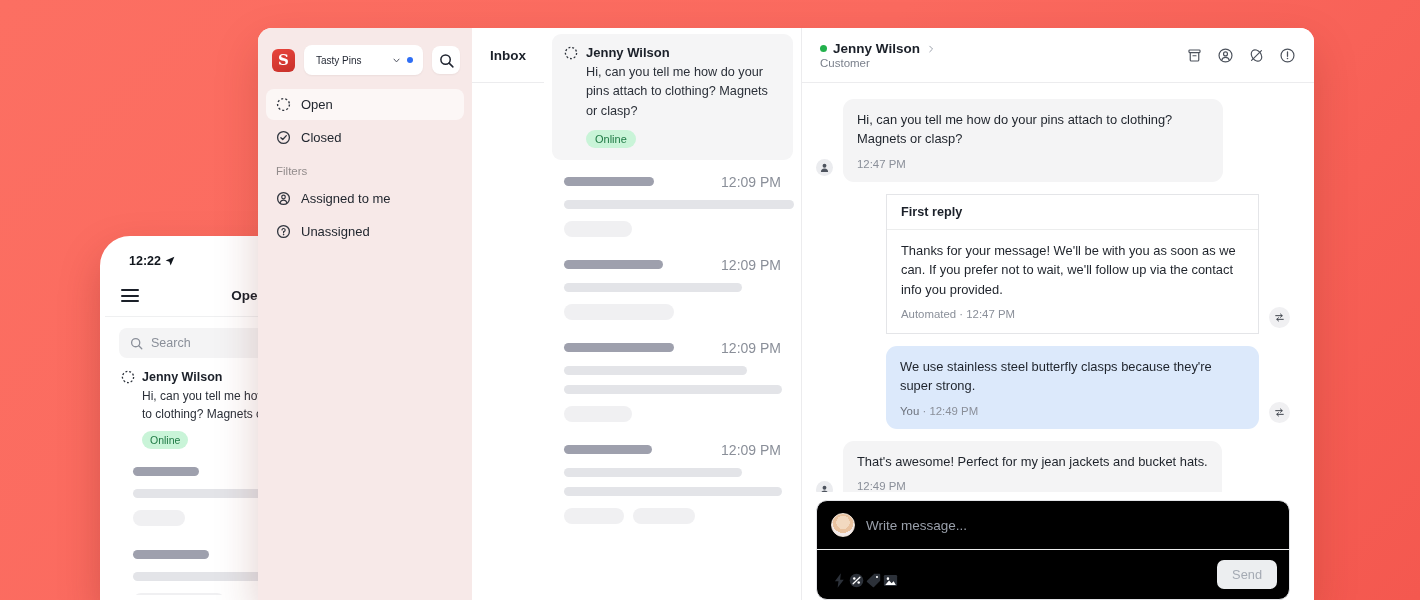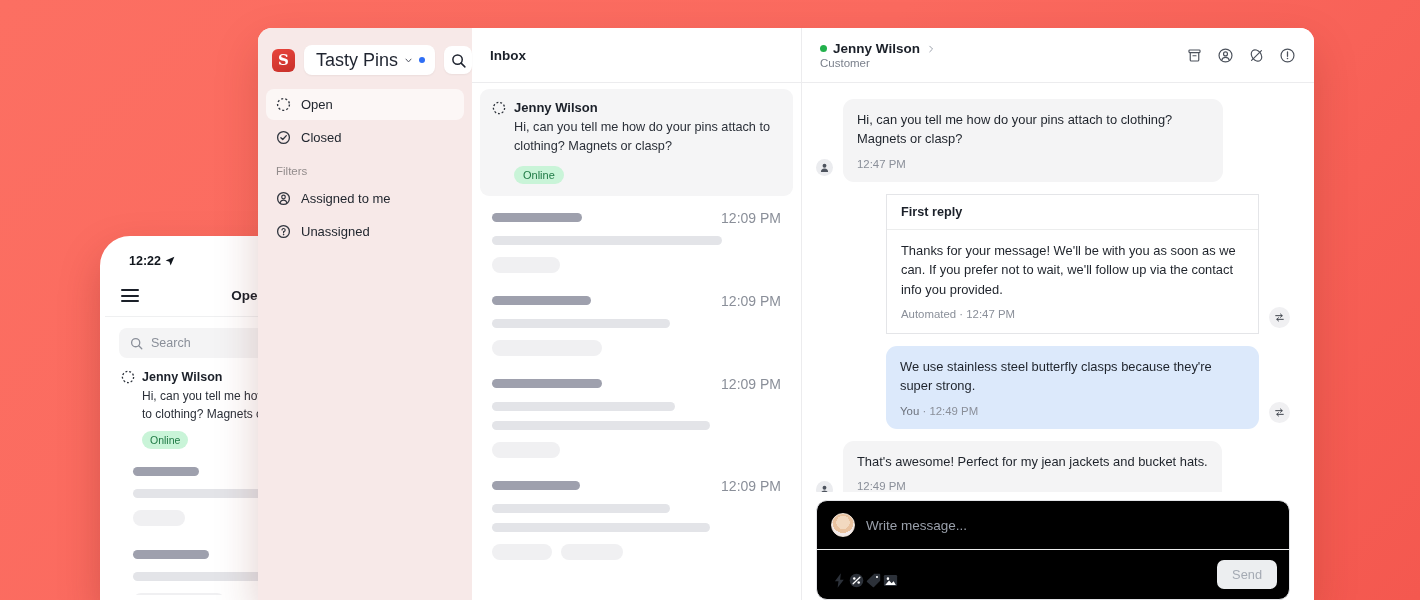--- a/index.html
+++ b/index.html
@@ -40,21 +40,21 @@
     color: #fff; font-weight: bold; font-size: 15px;
     display: flex; align-items: center; justify-content: center;
     font-family: "DejaVu Serif", serif; line-height: 1;
     flex: 0 0 auto;
   }
   .workspace-select {
     flex: 1 1 auto; height: 30px;
     background: #fff; border-radius: 8px;
     display: flex; align-items: center;
     padding: 0 10px 0 12px; gap: 6px;
-    font-size: 18px; color: #1f2430;
+    font-size: 10px; color: #1f2430;
     box-shadow: 0 1px 2px rgba(0,0,0,.05);
   }
   .workspace-name { flex: 1 1 auto; white-space: nowrap; overflow: hidden; }
   .chev { width: 9px; height: 9px; flex: 0 0 auto; color: #4a4f5c; }
   .blue-dot { width: 6px; height: 6px; border-radius: 50%; background: #2f6ef5; flex: 0 0 auto; }
   .search-btn {
     width: 28px; height: 28px; border-radius: 8px; background: #fff;
     display: flex; align-items: center; justify-content: center;
     flex: 0 0 auto; box-shadow: 0 1px 2px rgba(0,0,0,.05);
     border: none; cursor: pointer;
@@ -70,21 +70,21 @@
   .nav-icon { width: 15px; height: 15px; flex: 0 0 auto; color: #31363f; }
   .nav-section {
     font-size: 11.5px; color: #938c8c; padding: 10px 10px 6px 10px;
   }
 
   
   .inbox {
     width: 330px; flex: 0 0 330px;
     background: #fff;
     border-right: 1px solid #ececee;
-    display: flex; flex-direction: column;
+    display: flex; flex-direction: row;
   }
   .inbox-head {
     height: 55px; flex: 0 0 55px;
     display: flex; align-items: center;
     padding: 0 18px;
     border-bottom: 1px solid #ececee;
     font-size: 13.5px; font-weight: bold; color: #1b2029;
   }
   .inbox-list { padding: 6px 8px; overflow: hidden; }
   .conv-card {

